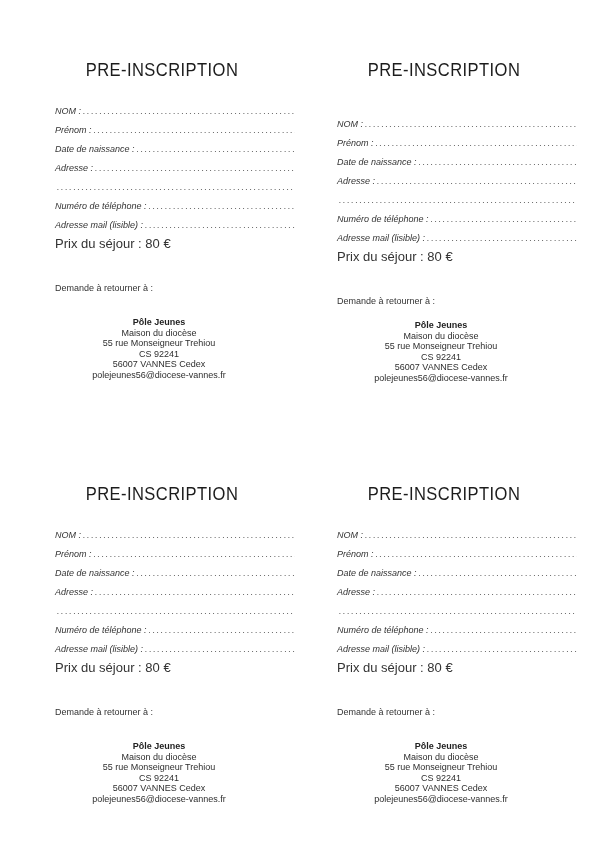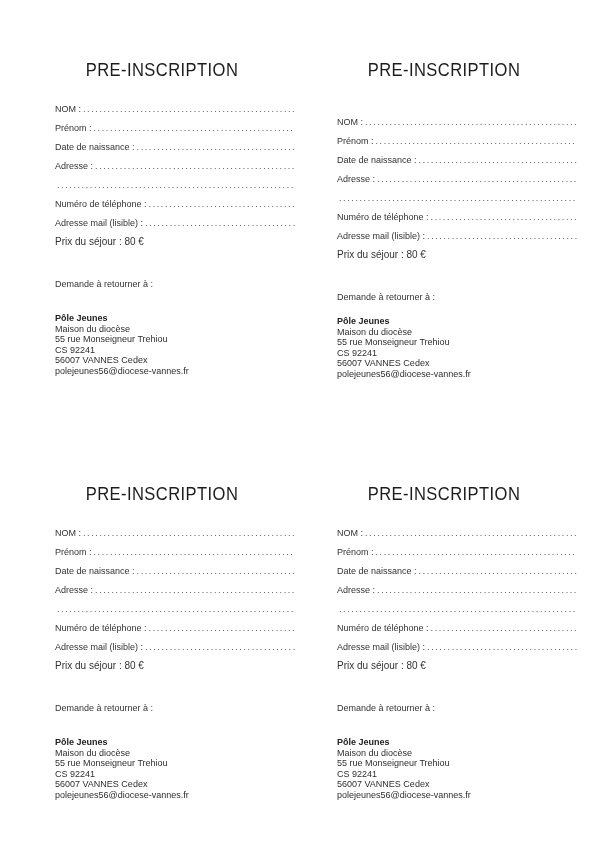--- a/index.html
+++ b/index.html
@@ -38,55 +38,56 @@
     transform-origin: 50% 50%;
     white-space: nowrap;
   }
 
   .fields {
     margin: 16px 0 0 15px;
     width: 240px;
   }
   .row {
     display: flex;
-    align-items: flex-start;
+    align-items: center;
     height: 19px;
     padding-top: 6px;
     box-sizing: border-box;
     font-size: 9px;
     color: #333333;
+    font-style: italic;
   }
   .lbl {
     white-space: pre;
     padding-right: 2px;
     flex: 0 0 auto;
   }
   .dots {
     flex: 1 1 auto;
     overflow: hidden;
     white-space: nowrap;
     font-size: 9px;
     letter-spacing: 1.6px;
     color: #4d4d4d;
   }
 
   .price {
     margin: 5px 0 0 15px;
-    font-size: 10px;
+    font-size: 13px;
     color: #333333;
   }
   .return-note {
     margin: 32px 0 0 15px;
     font-size: 9px;
     color: #333333;
   }
   .address {
     margin: 24px 0 0 15px;
     width: 208px;
-    text-align: left;
+    text-align: center;
     font-size: 9px;
     line-height: 10.5px;
     color: #2e2e2e;
   }
   .addr-name { font-weight: 700; color: #222222; }
 
   
   .cell-tr .fields  { margin-top: 29px; }
   .cell-tr .address { margin-top: 14px; }
   .cell-bl .form-title,

